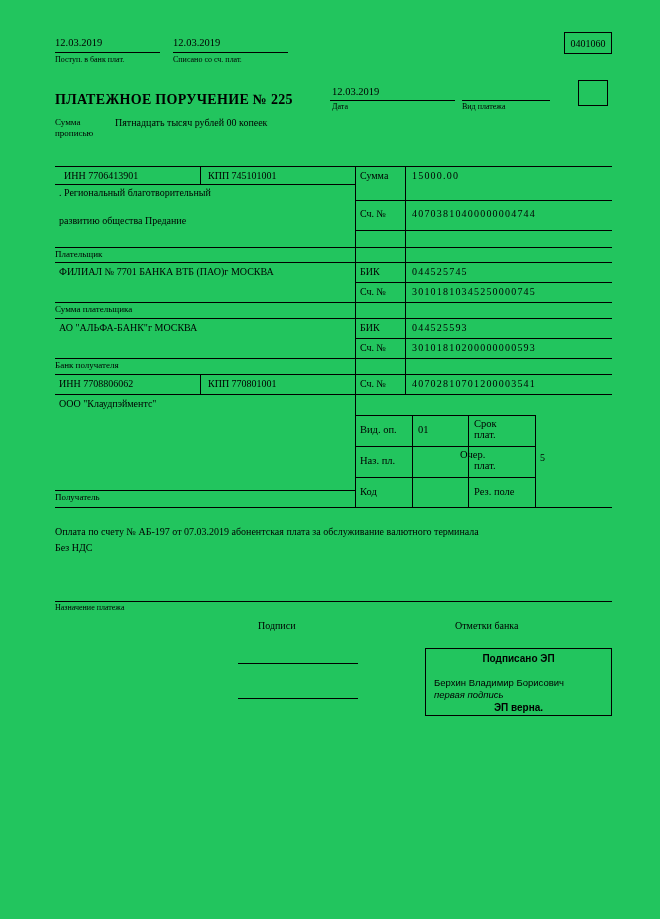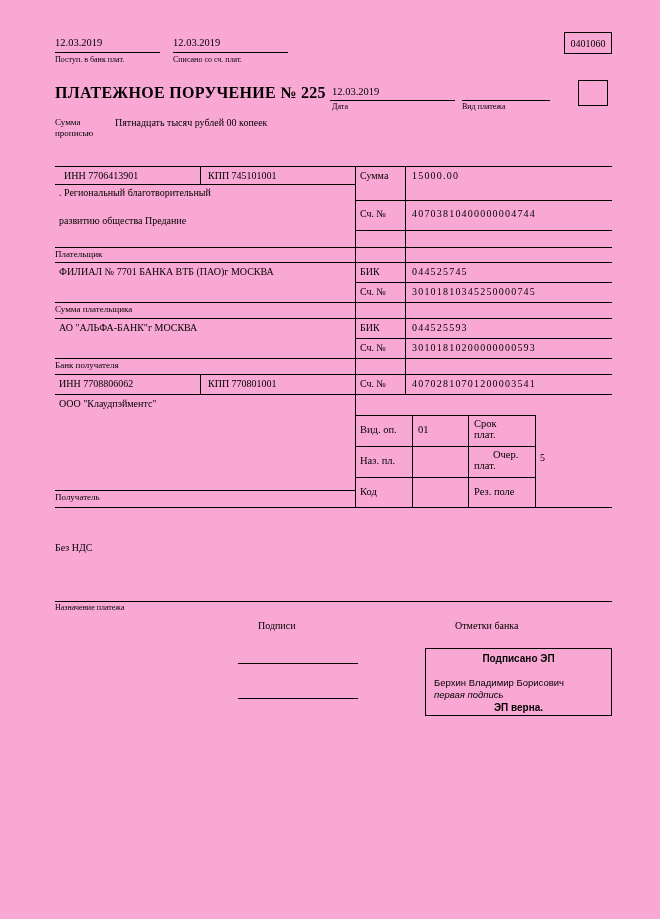--- a/index.html
+++ b/index.html
@@ -1,24 +1,24 @@
 <!DOCTYPE html>
 <html><head>
 <meta charset="utf-8">
 <style>
   * { margin:0; padding:0; box-sizing:border-box; }
   html,body { background:#fff; }
   .page {
-    position:relative; width:660px; height:919px; background:#f9a8d4;
+    position:relative; width:660px; height:919px; background:#22c55e;
     font-family:"Liberation Serif", serif; color:#000; overflow:hidden;
   }
   .abs { position:absolute; white-space:nowrap; line-height:1.1; font-size:10px; }
   .hl  { position:absolute; height:1px; background:#000; }
   .vl  { position:absolute; width:1px; background:#000; }
-  .title { font-size:16px; font-weight:bold; letter-spacing:0.3px; }
+  .title { font-size:14px; font-weight:bold; letter-spacing:0.3px;margin-top:8px; }
   .lbl  { font-size:9px; }
   .tiny { font-size:8px; }
   .date { font-size:10.5px; }
   .sp   { letter-spacing:1.2px; }
   .ops  { font-size:10.5px; }
   .box  { position:absolute; border:1px solid #000; }
   .codebox { display:flex; align-items:center; justify-content:center; font-size:10px; }
   .bluebox {
     position:absolute; left:55px; top:617px; width:178px; height:132px;
     border:2px solid #2222bd; color:#2222bd;
@@ -121,26 +121,27 @@
   <div class="abs" style="left:360px;top:378px">Сч. №</div>
   <div class="abs sp" style="left:412px;top:378px">40702810701200003541</div>
   <div class="abs" style="left:59px;top:398px">ООО "Клаудпэйментс"</div>
   <div class="abs lbl" style="left:55px;top:493px">Получатель</div>
 
   <div class="abs ops" style="left:360px;top:424px">Вид. оп.</div>
   <div class="abs ops" style="left:418px;top:424px">01</div>
   <div class="abs ops" style="left:474px;top:418px">Срок</div>
   <div class="abs ops" style="left:474px;top:429px">плат.</div>
   <div class="abs ops" style="left:360px;top:455px">Наз. пл.</div>
-  <div class="abs ops" style="left:493px;top:449px">Очер.</div>
+  <div class="abs ops" style="left:460px;top:449px">Очер.</div>
   <div class="abs ops" style="left:474px;top:460px">плат.</div>
   <div class="abs" style="left:540px;top:452px">5</div>
   <div class="abs ops" style="left:360px;top:486px">Код</div>
   <div class="abs ops" style="left:474px;top:486px">Рез. поле</div>
 
+  <div class="abs" style="left:55px;top:526px">Оплата по счету № АБ-197 от 07.03.2019 абонентская плата за обслуживание валютного терминала</div>
   <div class="abs" style="left:55px;top:542px">Без НДС</div>
   <div class="hl" style="left:55px;top:601px;width:557px"></div>
   <div class="abs tiny" style="left:55px;top:604px">Назначение платежа</div>
 
   <div class="abs" style="left:258px;top:620px">Подписи</div>
   <div class="abs" style="left:455px;top:620px">Отметки банка</div>
   <div class="hl" style="left:238px;top:663px;width:120px"></div>
   <div class="hl" style="left:238px;top:698px;width:120px"></div>
 
 

